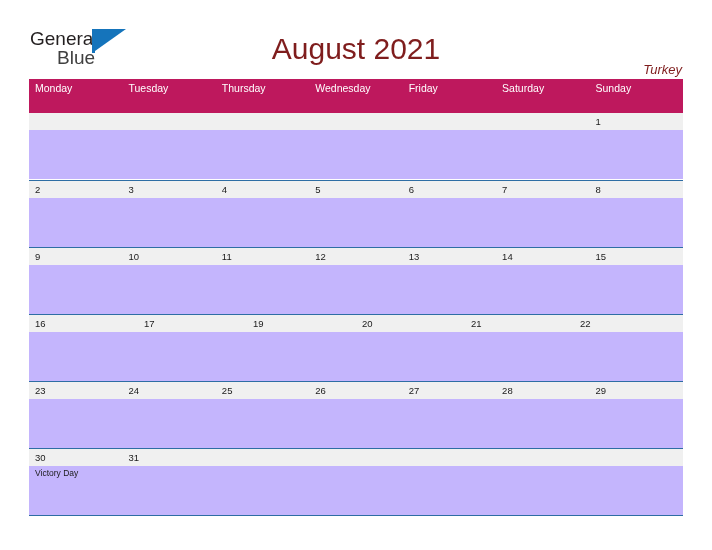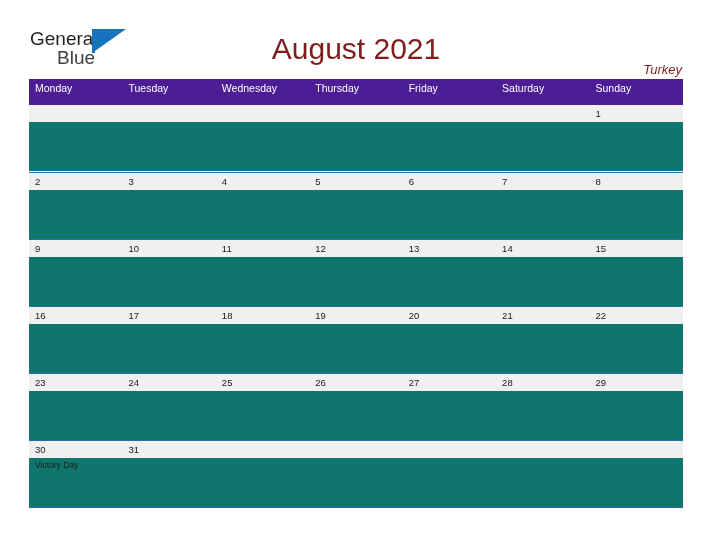--- a/index.html
+++ b/index.html
@@ -111,22 +111,22 @@
   .grid {
     position: absolute;
     left: 29px;
     top: 79px;
     width: 654px;
   }
 
   .weekday-row {
     display: flex;
     width: 654px;
-    height: 26px;
-    background: #4c1d95;
+    height: 34px;
+    background: #be185d;
   }
   .weekday-cell {
     flex: 1 1 0;
     font-size: 10.5px;
     color: #ffffff;
     line-height: 18px;
     padding-left: 6px;
     box-sizing: border-box;
     font-family: "Liberation Sans", sans-serif;
     white-space: nowrap;
@@ -162,21 +162,21 @@
     font-size: 9.5px;
     color: #1a1a1a;
     line-height: 17px;
     font-family: "Liberation Sans", sans-serif;
   }
 
   .event-band {
     display: flex;
     width: 654px;
     height: 49px;
-    background: #0f766e;
+    background: #c4b5fd;
     gap: 36px;
   }
   .event-cell {
     flex: 1 1 0;
     box-sizing: border-box;
     padding: 1px 4px 0 6px;
   }
   .event-text {
     font-size: 8.5px;
     color: #1a1a1a;
@@ -211,22 +211,22 @@
 
     <div class="region-label">Turkey</div>
 
   </div>
 
   <div class="grid">
 
     <div class="weekday-row">
       <div class="weekday-cell">Monday</div>
       <div class="weekday-cell">Tuesday</div>
+      <div class="weekday-cell">Thursday</div>
       <div class="weekday-cell">Wednesday</div>
-      <div class="weekday-cell">Thursday</div>
       <div class="weekday-cell">Friday</div>
       <div class="weekday-cell">Saturday</div>
       <div class="weekday-cell">Sunday</div>
     </div>
 
     <div id="weeks-container">
         <div class="week-row">
           <div class="date-band">
             <div class="day-cell"></div>
             <div class="day-cell"></div>
@@ -318,23 +318,20 @@
         </div>
         <div class="week-row">
           <div class="date-band">
             <div class="day-cell">
               <span class="day-num">16</span>
             </div>
             <div class="day-cell">
               <span class="day-num">17</span>
             </div>
             <div class="day-cell">
-              <span class="day-num">18</span>
-            </div>
-            <div class="day-cell">
               <span class="day-num">19</span>
             </div>
             <div class="day-cell">
               <span class="day-num">20</span>
             </div>
             <div class="day-cell">
               <span class="day-num">21</span>
             </div>
             <div class="day-cell">
               <span class="day-num">22</span>

